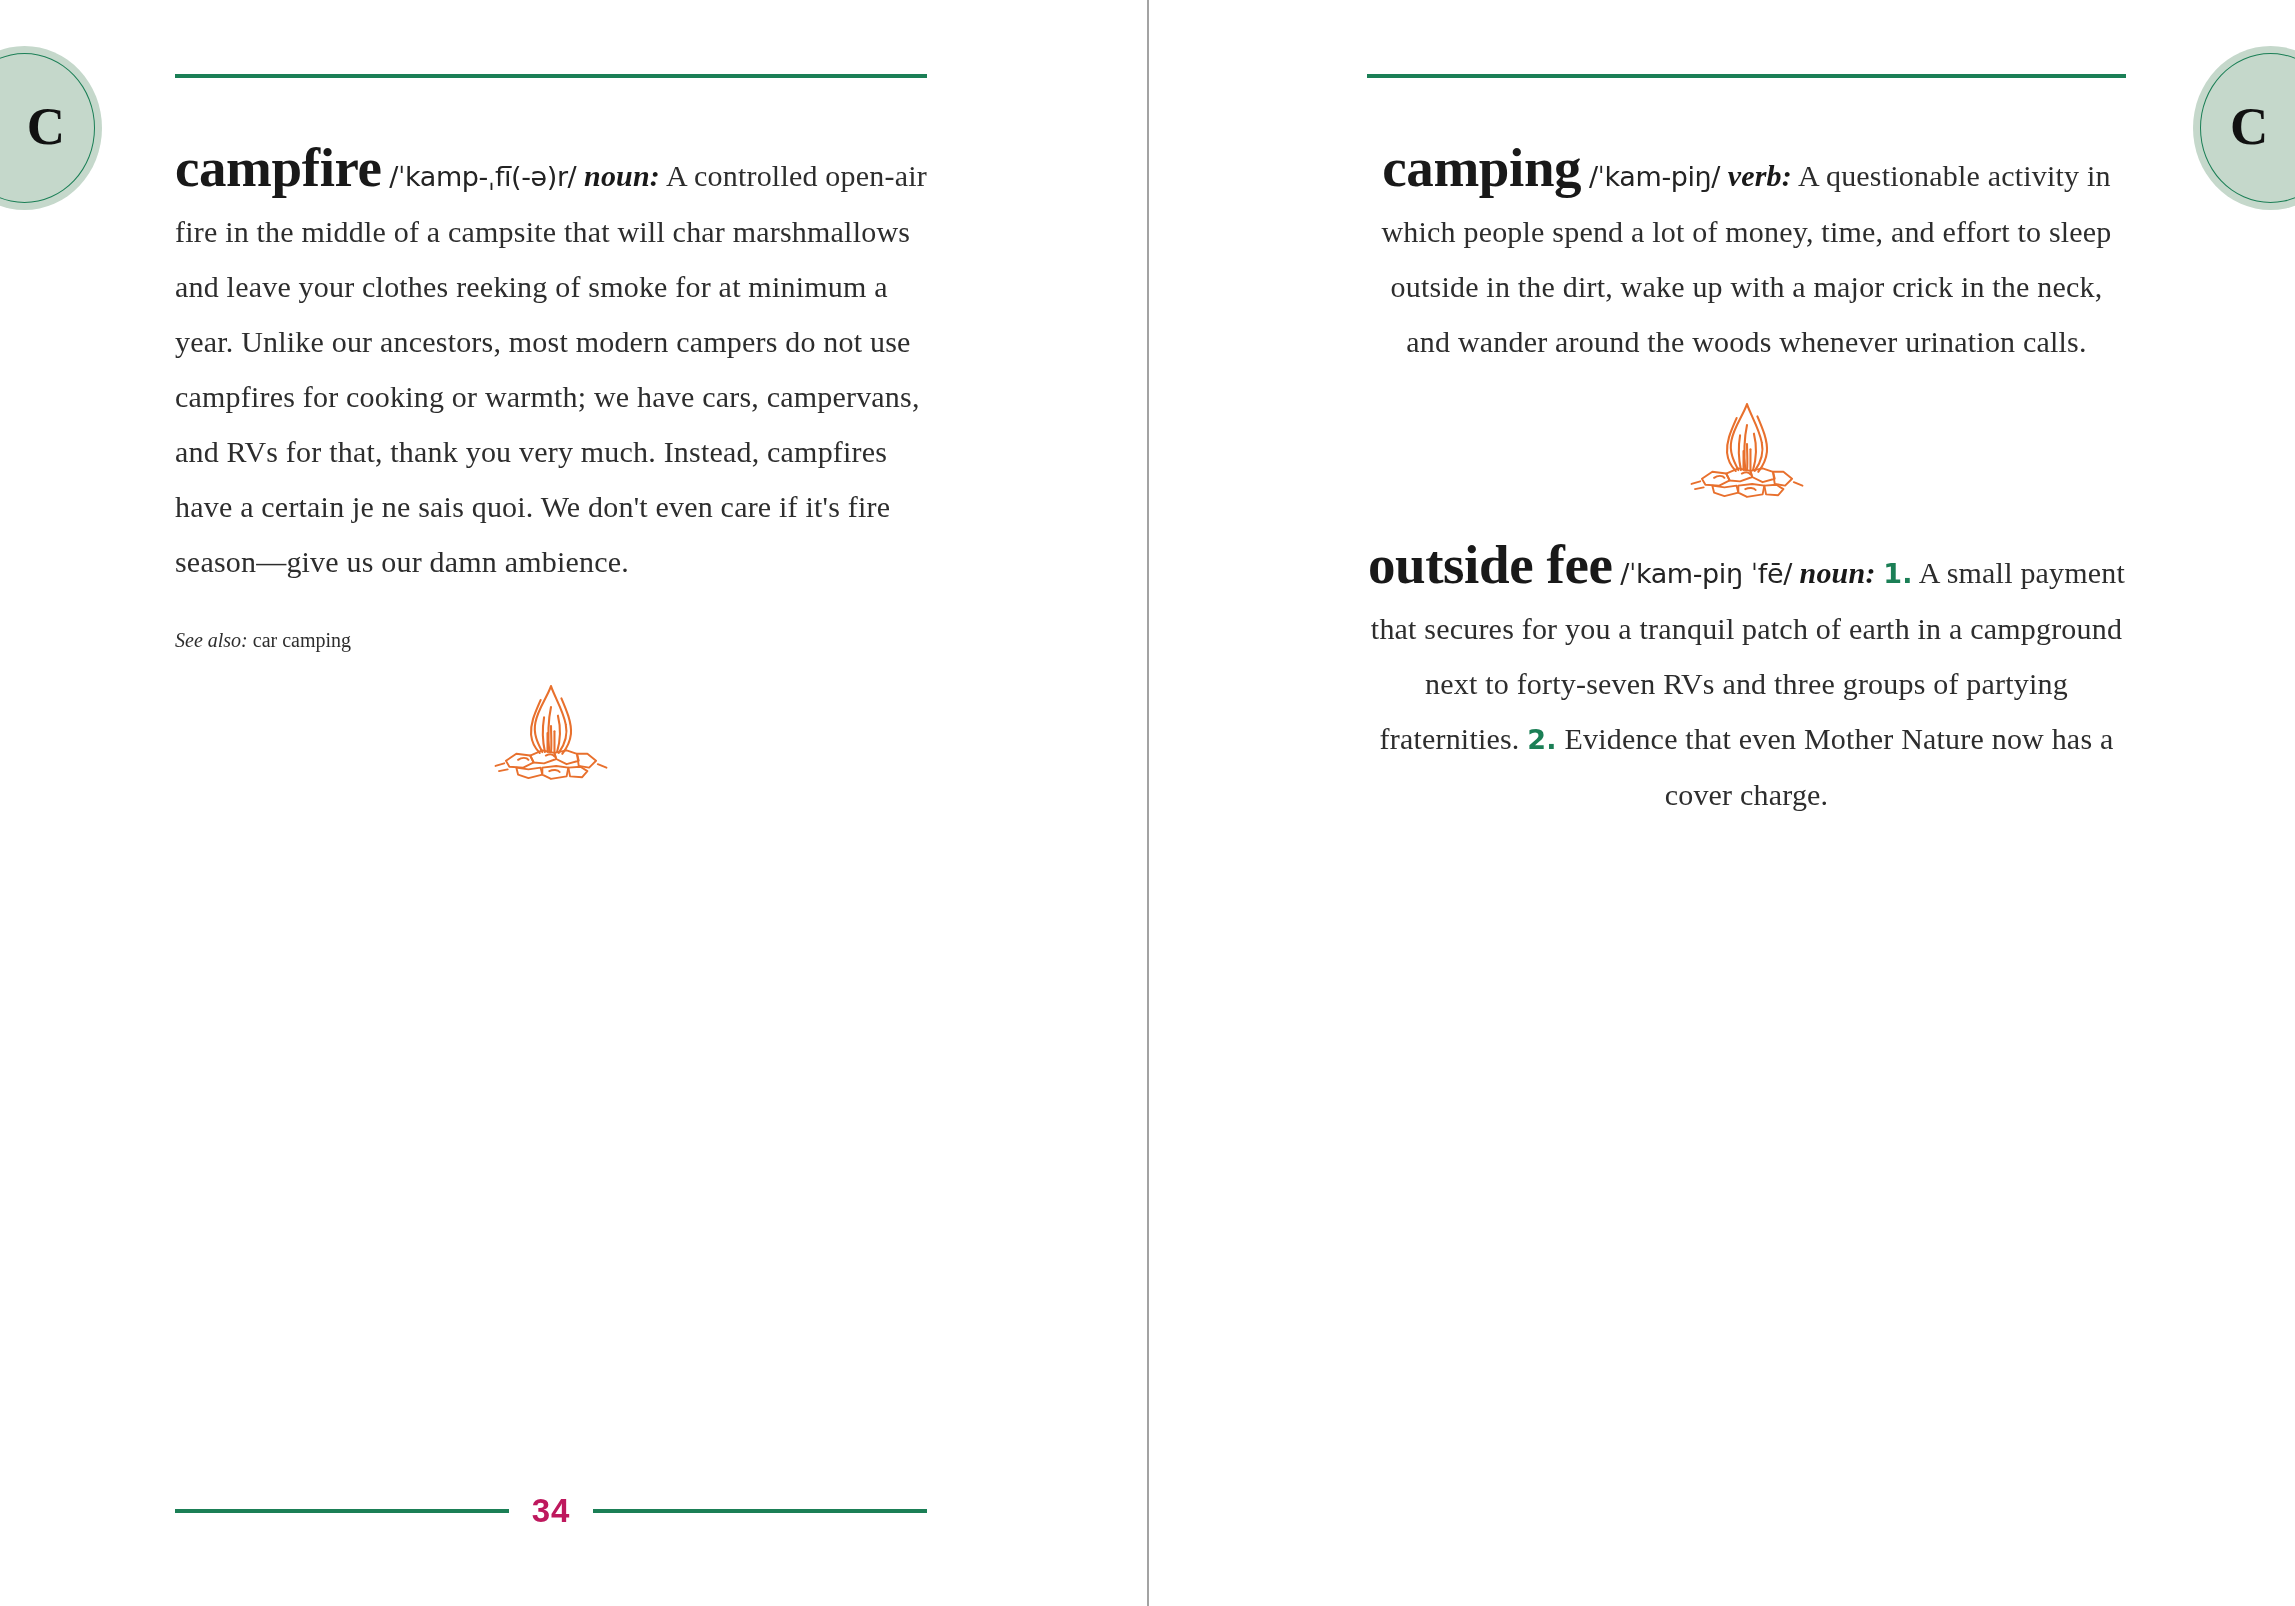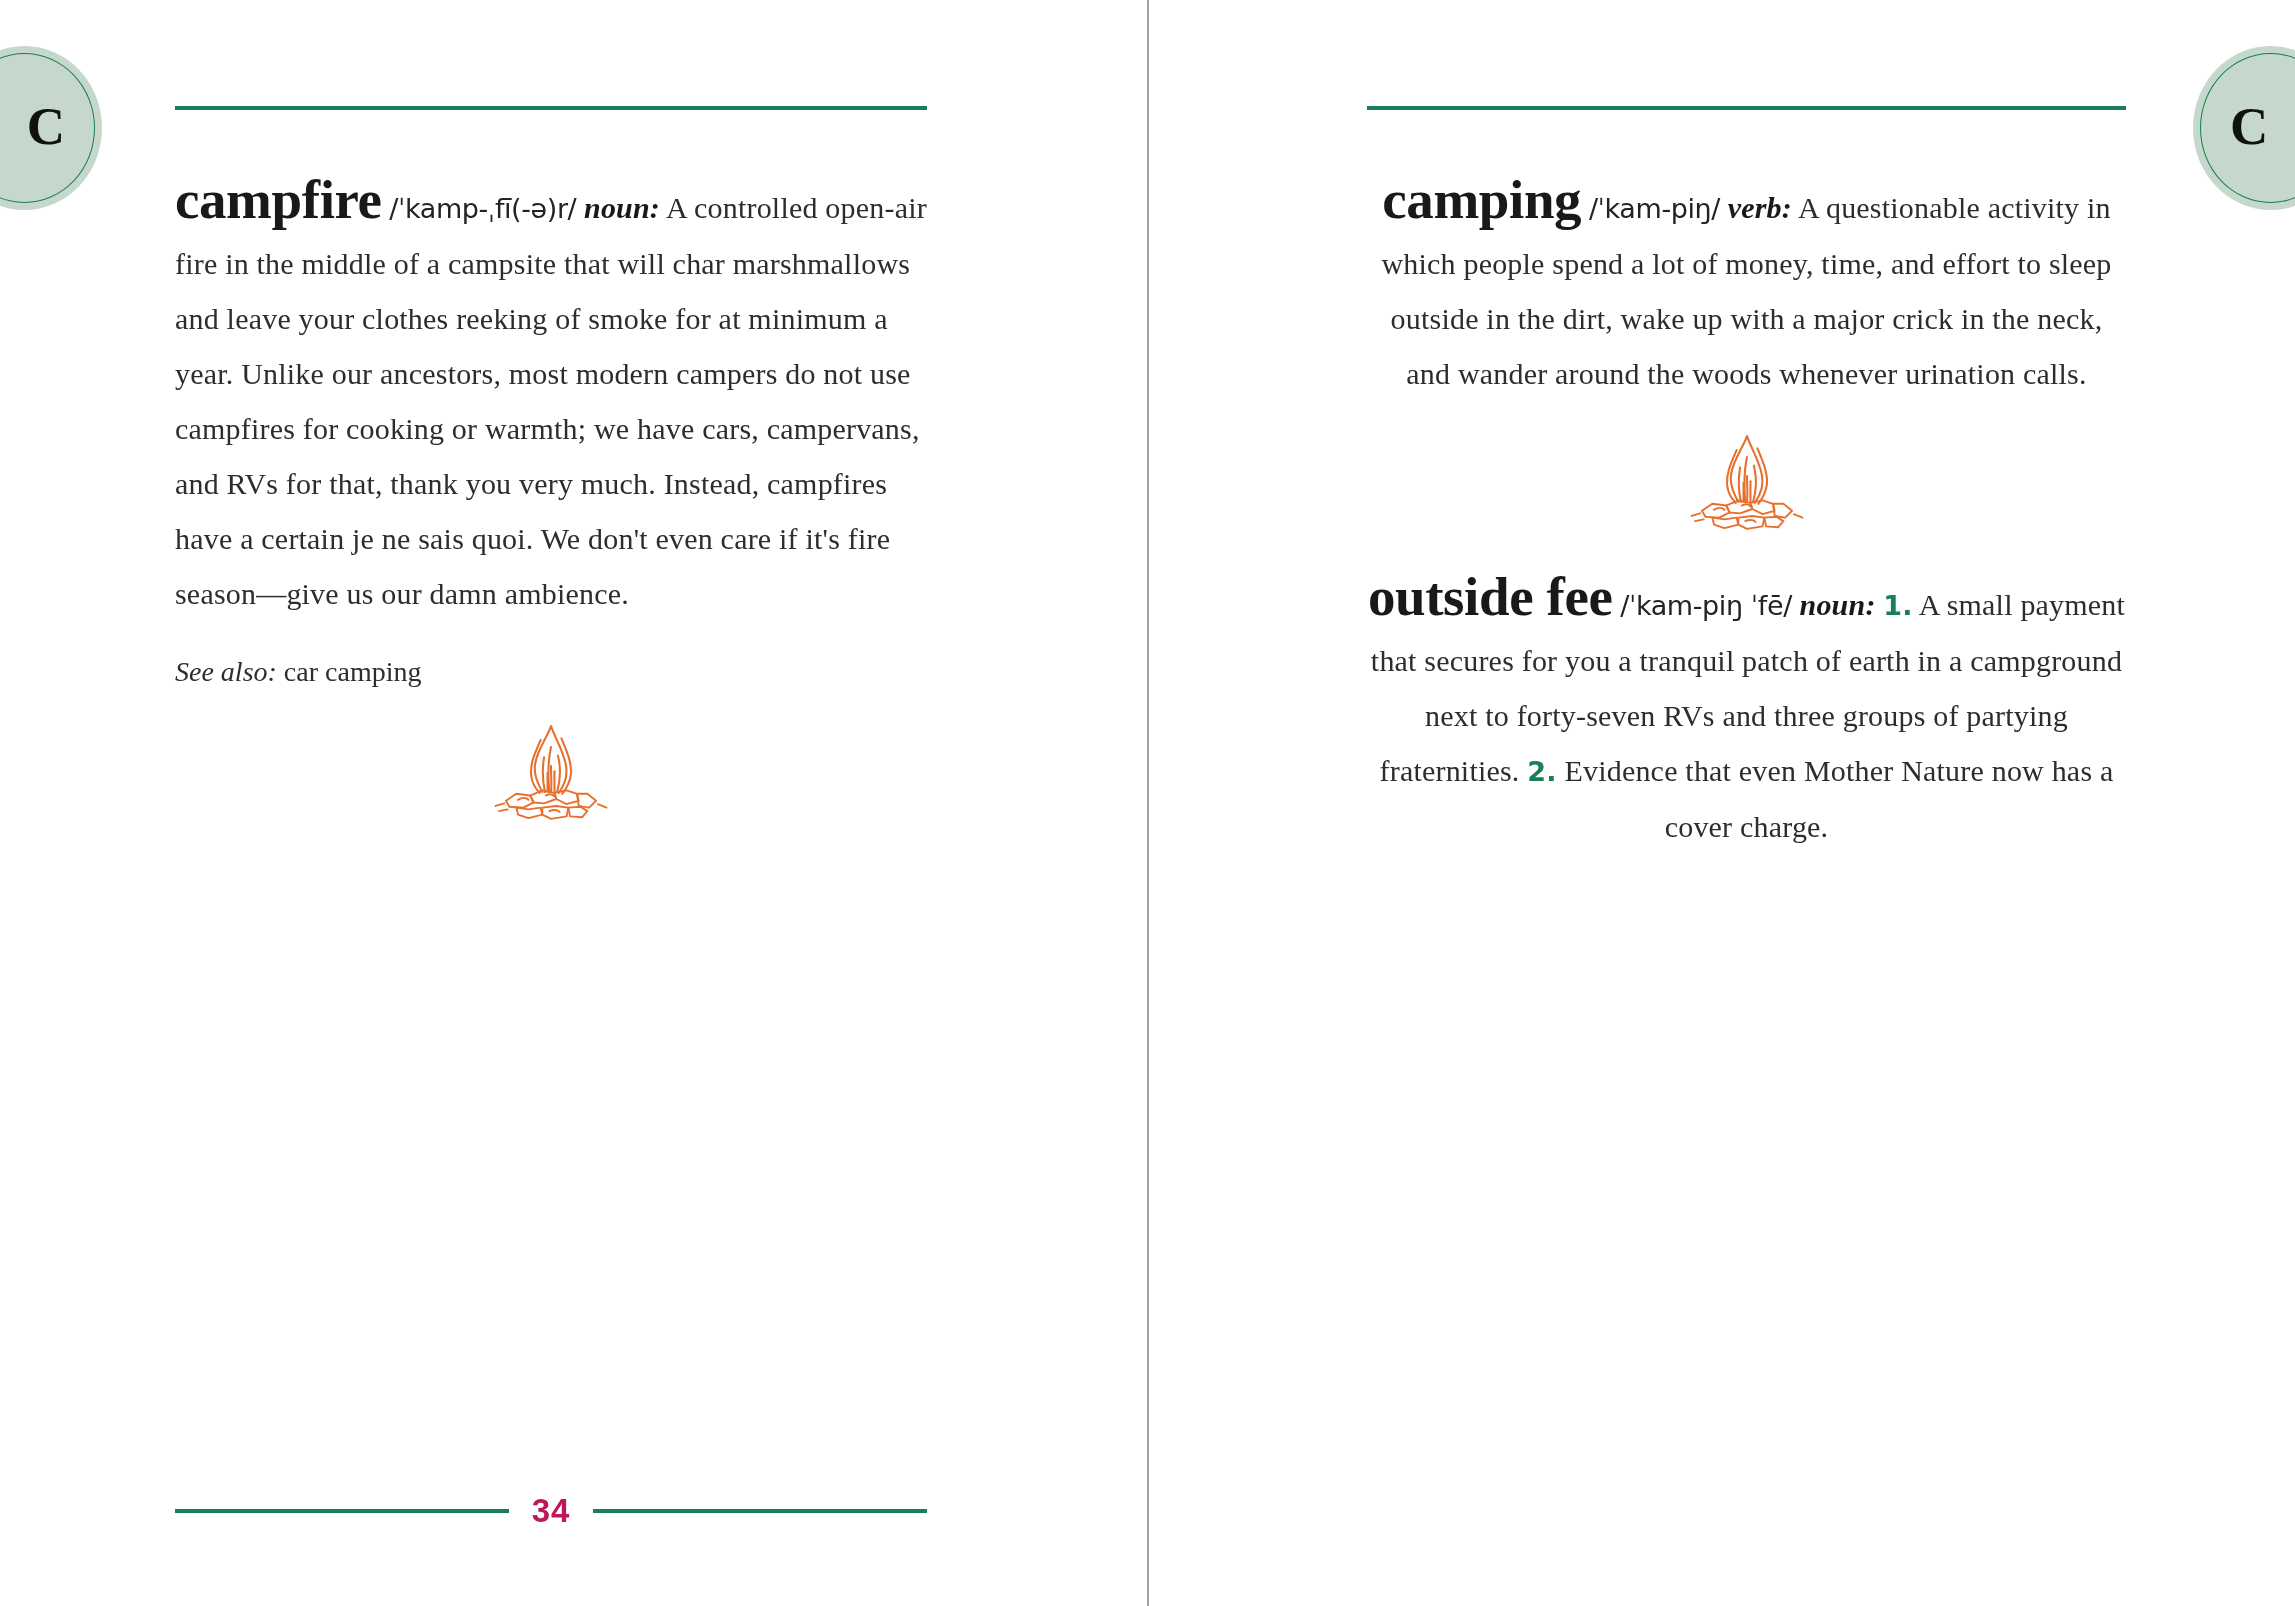--- a/index.html
+++ b/index.html
@@ -33,21 +33,21 @@
   .tab-letter {
     position: absolute; font-family: "Liberation Serif", serif; font-weight: 700;
     font-size: 53px; color: #111; top: 50%; transform: translateY(-54%);
   }
   .tab-left .tab-letter { right: 37px; }
   .tab-right .tab-letter { left: 37px; }
 
   
   .page {
     position: absolute; top: 0; height: 1607px; box-sizing: border-box;
-    padding-top: 106px;
+    padding-top: 74px;
   }
   .page-left { left: 175px; width: 752px; }
   .page-right { left: 1367px; width: 759px; text-align: center; }
 
   .top-rule { height: 4.4px; background: #1b7f56; }
 
   
   .entry {
     font-size: 30px; line-height: 55px; color: #2d2d2d;
     letter-spacing: 0.2px;
@@ -62,21 +62,21 @@
     letter-spacing: -0.4px;
   }
   .pos {
     font-family: "Liberation Serif", serif; font-style: italic; font-weight: 700;
     color: #191919; font-size: 30px;
   }
   .sense-num {
     font-family: "DejaVu Sans", sans-serif; font-weight: 700;
     color: #1b7f56; font-size: 27px;
   }
-  .see-also { margin-top: 3.5px; font-size: 28px; line-height: 42px; color: #2d2d2d; }
+  .see-also { margin-top: 3.5px; font-size: 20px; line-height: 42px; color: #2d2d2d; }
   .see-also-label { font-style: italic; }
 
   
   .fire-wrap { text-align: center; }
   .fire-wrap.left { margin-top: 8.8px; margin-bottom: 12.4px; }
   .fire-wrap.right { margin-top: 14px; margin-bottom: 16px; }
   .fire-svg { width: 124px; height: 104px; }
 
   
   .folio-row {

